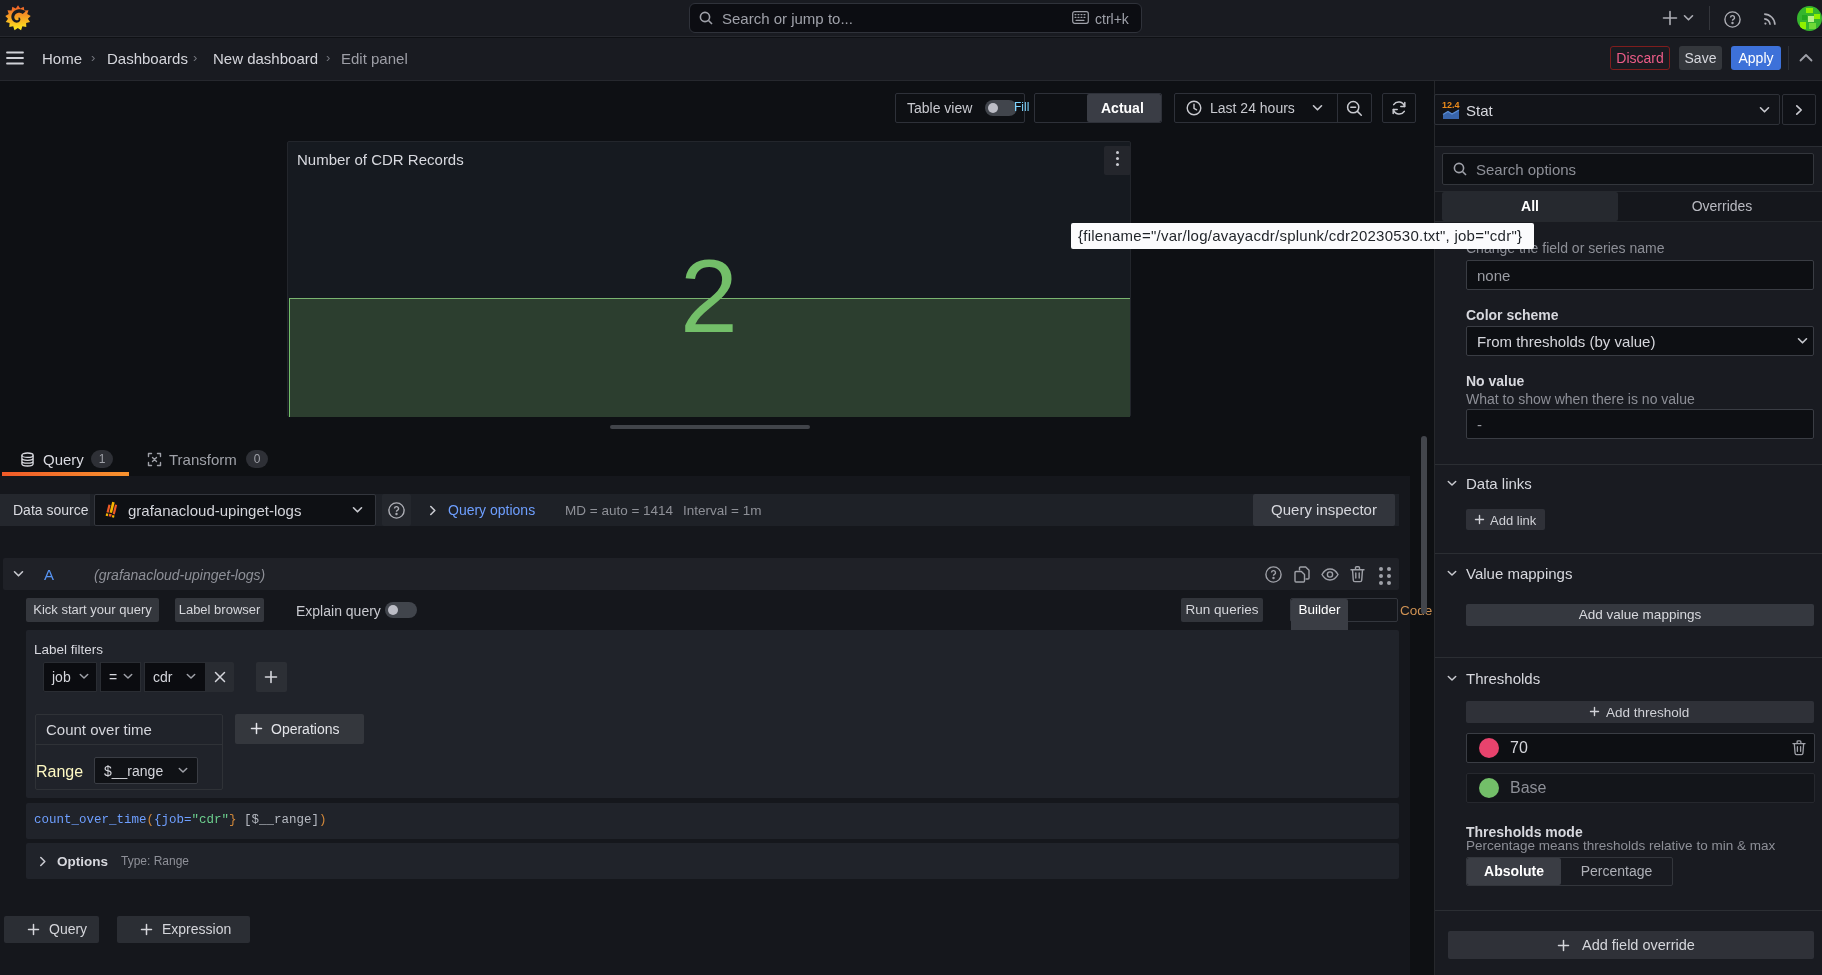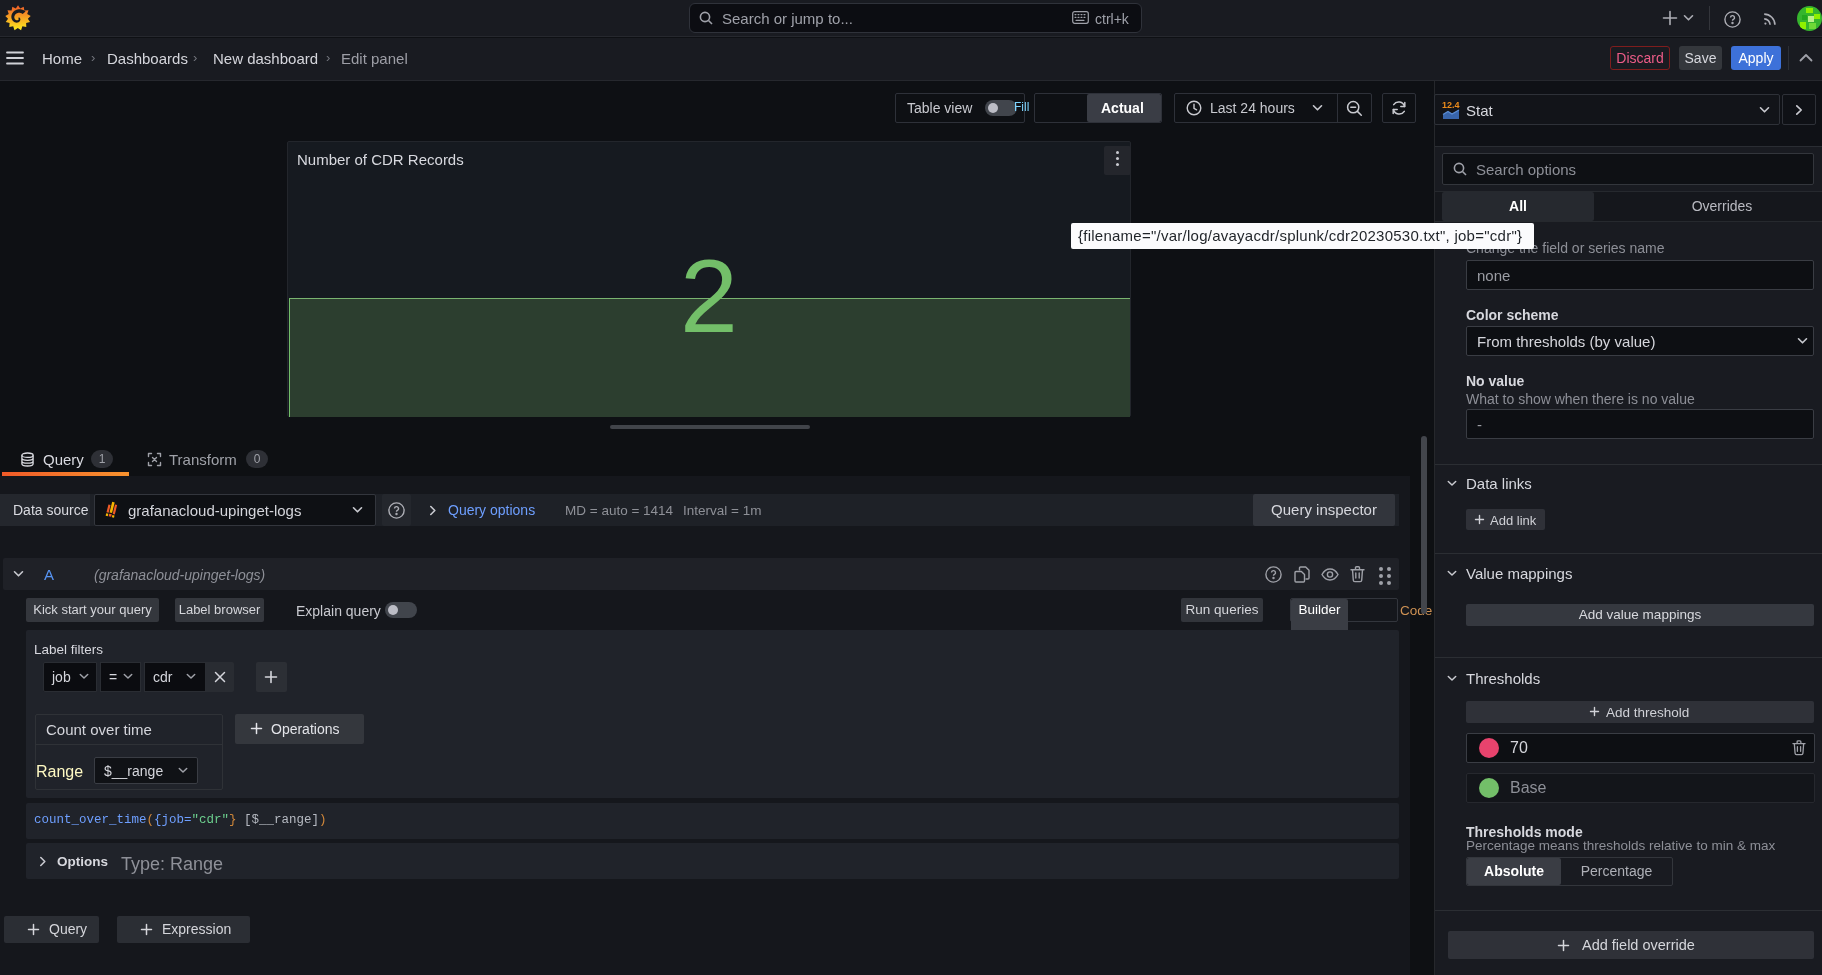--- a/index.html
+++ b/index.html
@@ -243,21 +243,21 @@
 <div class="abs txt" style="left:271px;top:721px;font-size:14px;color:#e3e4e9;">Operations</div>
 
 <div class="abs" style="left:26px;top:803px;width:1373px;height:36px;background:#20232a;border-radius:2px;"></div>
 <div class="abs txt" style="left:34px;top:813px;font-family:'Liberation Mono',monospace;font-size:12.5px;"><span style="color:#6e9fff;">count_over_time</span><span style="color:#d0873a;">(</span><span style="color:#6e9fff;">{job=</span><span style="color:#6ccf8e;">"cdr"</span><span style="color:#d0873a;">}</span><span style="color:#b6bac2;"> [$__range]</span><span style="color:#d0873a;">)</span></div>
 
 <div class="abs" style="left:26px;top:843px;width:1373px;height:36px;background:#20232a;border-radius:2px;"></div>
 <svg class="abs" style="left:39px;top:856px" width="8" height="11" viewBox="0 0 8 11" fill="none" stroke="#c9cad0" stroke-width="1.6" stroke-linecap="round" stroke-linejoin="round">
       <path d="M1.8 1.5 L5.8 5.5 L1.8 9.5"></path>
     </svg>
 <div class="abs txt" style="left:57px;top:854px;font-size:13.5px;font-weight:700;color:#d7d8de;">Options</div>
-<div class="abs txt" style="left:121px;top:854px;font-size:18px;color:#8e9098;">Type: Range</div>
+<div class="abs txt" style="left:121px;top:854px;font-size:12px;color:#8e9098;">Type: Range</div>
 
 <div class="abs" style="left:4px;top:916px;width:95px;height:27px;background:#2b2e34;border-radius:2px;"></div>
 <svg class="abs" style="left:27px;top:923px" width="13" height="13" viewBox="0 0 13 13" fill="none" stroke="#d5d6db" stroke-width="1.5" stroke-linecap="round">
       <path d="M6.5 1.5v10M1.5 6.5h10"></path>
     </svg>
 <div class="abs txt" style="left:49px;top:921px;font-size:14px;color:#d5d6db;">Query</div>
 <div class="abs" style="left:117px;top:916px;width:133px;height:27px;background:#2b2e34;border-radius:2px;"></div>
 <svg class="abs" style="left:140px;top:923px" width="13" height="13" viewBox="0 0 13 13" fill="none" stroke="#d5d6db" stroke-width="1.5" stroke-linecap="round">
       <path d="M6.5 1.5v10M1.5 6.5h10"></path>
     </svg>
@@ -284,21 +284,21 @@
     </svg>
 
 <div class="abs" style="left:1442px;top:153px;width:372px;height:32px;background:#0e1014;border:1px solid #33363c;border-radius:2px;"></div>
 <svg class="abs" style="left:1452px;top:161px" width="16" height="16" viewBox="0 0 16 16" fill="none" stroke="#9fa1a9" stroke-width="1.6">
       <circle cx="7" cy="7" r="4.6"></circle>
       <path d="M10.5 10.5 L14 14"></path>
     </svg>
 <div class="abs txt" style="left:1476px;top:161px;font-size:15px;color:#8d8f97;">Search options</div>
 
 <div class="abs" style="left:1435px;top:191px;width:387px;height:31px;background:#15171c;border-top:1px solid #26292e;border-bottom:1px solid #26292e;"></div>
-<div class="abs" style="left:1442px;top:192px;width:152px;height:29px;background:#26292f;border-radius:2px;text-align:center;line-height:29px;font-size:14px;font-weight:700;color:#ffffff;">All</div>
+<div class="abs" style="left:1442px;top:192px;width:176px;height:29px;background:#26292f;border-radius:2px;text-align:center;line-height:29px;font-size:14px;font-weight:700;color:#ffffff;">All</div>
 <div class="abs" style="left:1630px;top:192px;width:184px;height:29px;text-align:center;line-height:29px;font-size:14px;color:#b9bac1;">Overrides</div>
 
 <div class="abs txt" style="left:1466px;top:240px;font-size:14px;color:#8d8f97;">Change the field or series name</div>
 <div class="abs" style="left:1466px;top:260px;width:348px;height:30px;background:#0d0f13;border:1px solid #3a3d44;border-radius:2px;"></div>
 <div class="abs txt" style="left:1477px;top:267px;font-size:15px;color:#9b9da4;">none</div>
 <div class="abs txt" style="left:1466px;top:307px;font-size:14px;font-weight:700;color:#d7d8de;">Color scheme</div>
 <div class="abs" style="left:1466px;top:326px;width:348px;height:30px;background:#0d0f13;border:1px solid #3a3d44;border-radius:2px;"></div>
 <div class="abs txt" style="left:1477px;top:333px;font-size:15px;color:#d5d6dc;">From thresholds (by value)</div>
 <svg class="abs" style="left:1797px;top:337px" width="11" height="8" viewBox="0 0 11 8" fill="none" stroke="#c9cad0" stroke-width="1.6" stroke-linecap="round" stroke-linejoin="round">
       <path d="M1.5 1.8 L5.5 5.8 L9.5 1.8"></path>

